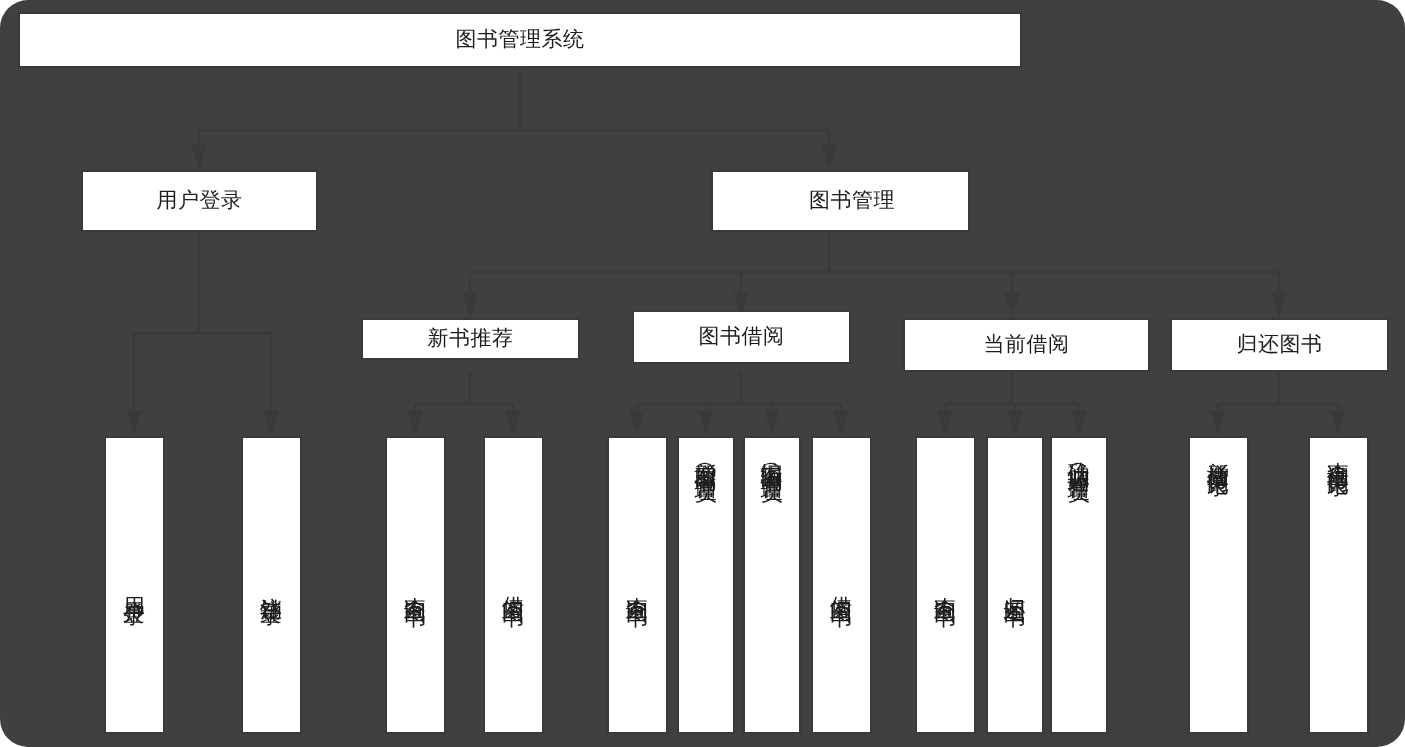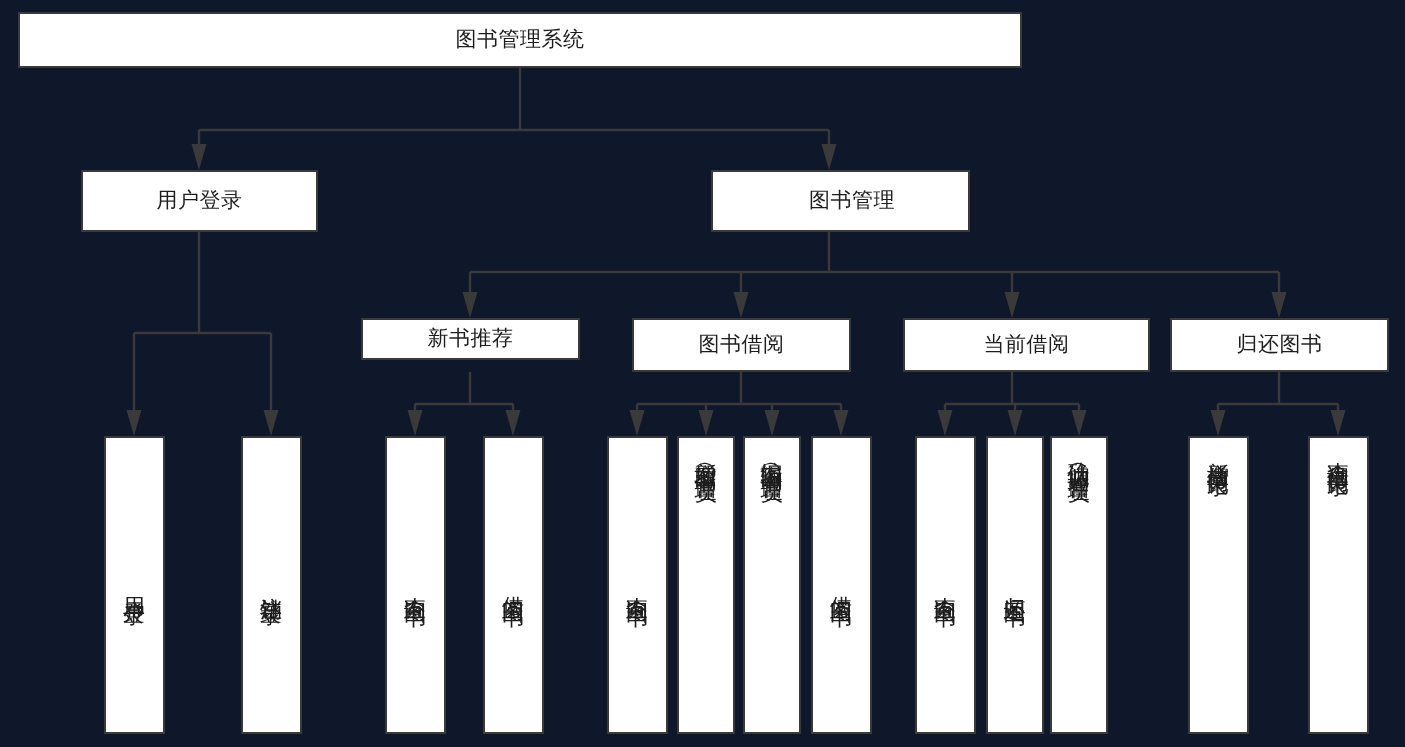--- a/index.html
+++ b/index.html
@@ -11,21 +11,22 @@
   body {
     width: 1405px;
     height: 747px;
     overflow: hidden;
     font-family: "DejaVu Sans", "Liberation Sans", sans-serif;
   }
   #diagram-root {
     position: relative;
     width: 1405px;
     height: 747px;
-    background: #0f172a;
+    background: #404040;
+    border-radius: 28px;
   }
   .node {
     position: absolute;
     box-sizing: border-box;
     background: #ffffff;
     border: 2px solid #3a3a3a;
     display: flex;
     align-items: center;
     justify-content: center;
     overflow: hidden;
@@ -156,21 +157,21 @@
       </div>
       <div class="node horizontal" style="left: 81px; top: 170px; width: 237px; height: 62px;">
         <span class="node-label">用户登录</span>
       </div>
       <div class="node horizontal" style="left: 711px; top: 170px; width: 259px; height: 62px; padding-left: 23px;">
         <span class="node-label">图书管理</span>
       </div>
       <div class="node horizontal" style="left: 361px; top: 318px; width: 219px; height: 42px;">
         <span class="node-label">新书推荐</span>
       </div>
-      <div class="node horizontal" style="left: 632px; top: 318px; width: 219px; height: 54px;">
+      <div class="node horizontal" style="left: 632px; top: 310px; width: 219px; height: 54px;">
         <span class="node-label">图书借阅</span>
       </div>
       <div class="node horizontal" style="left: 903px; top: 318px; width: 247px; height: 54px;">
         <span class="node-label">当前借阅</span>
       </div>
       <div class="node horizontal" style="left: 1170px; top: 318px; width: 219px; height: 54px;">
         <span class="node-label">归还图书</span>
       </div>
       <div class="node vertical short" style="left: 104px; top: 436px; width: 61px; height: 298px;">
         <span class="node-label">用户登录</span>

